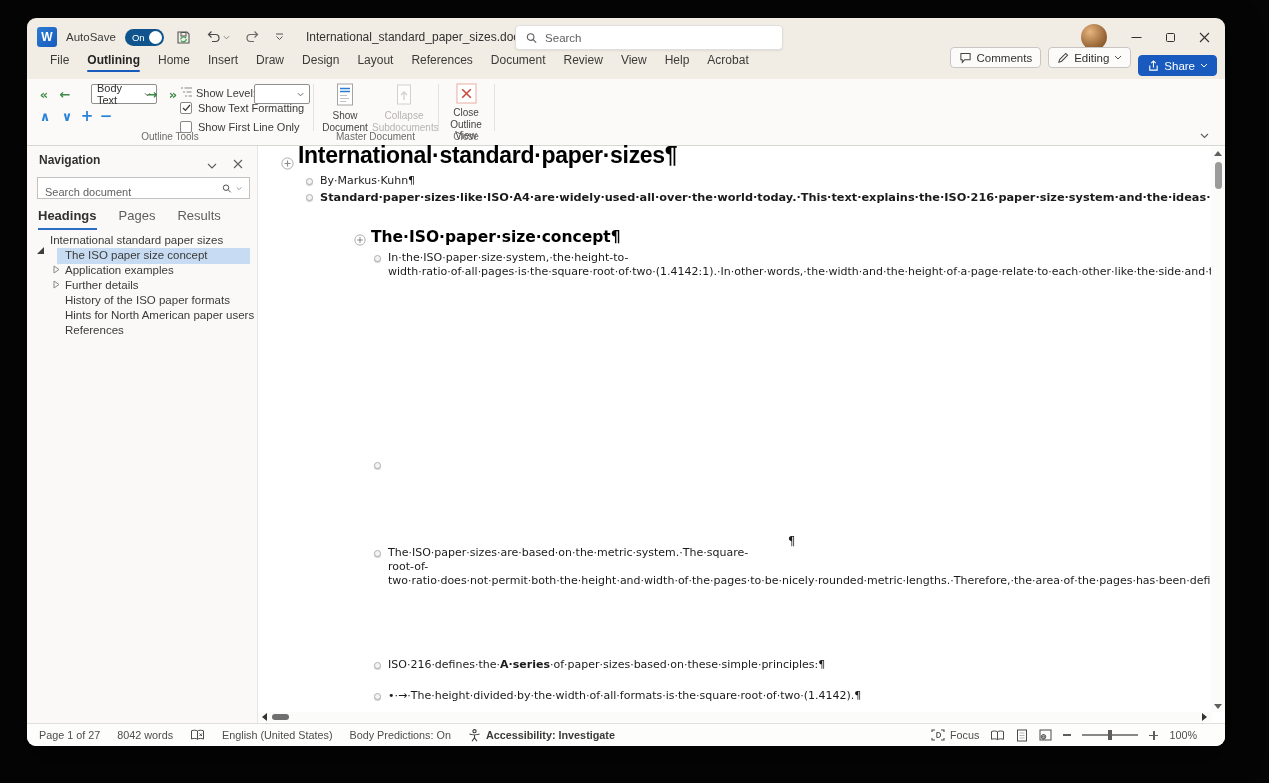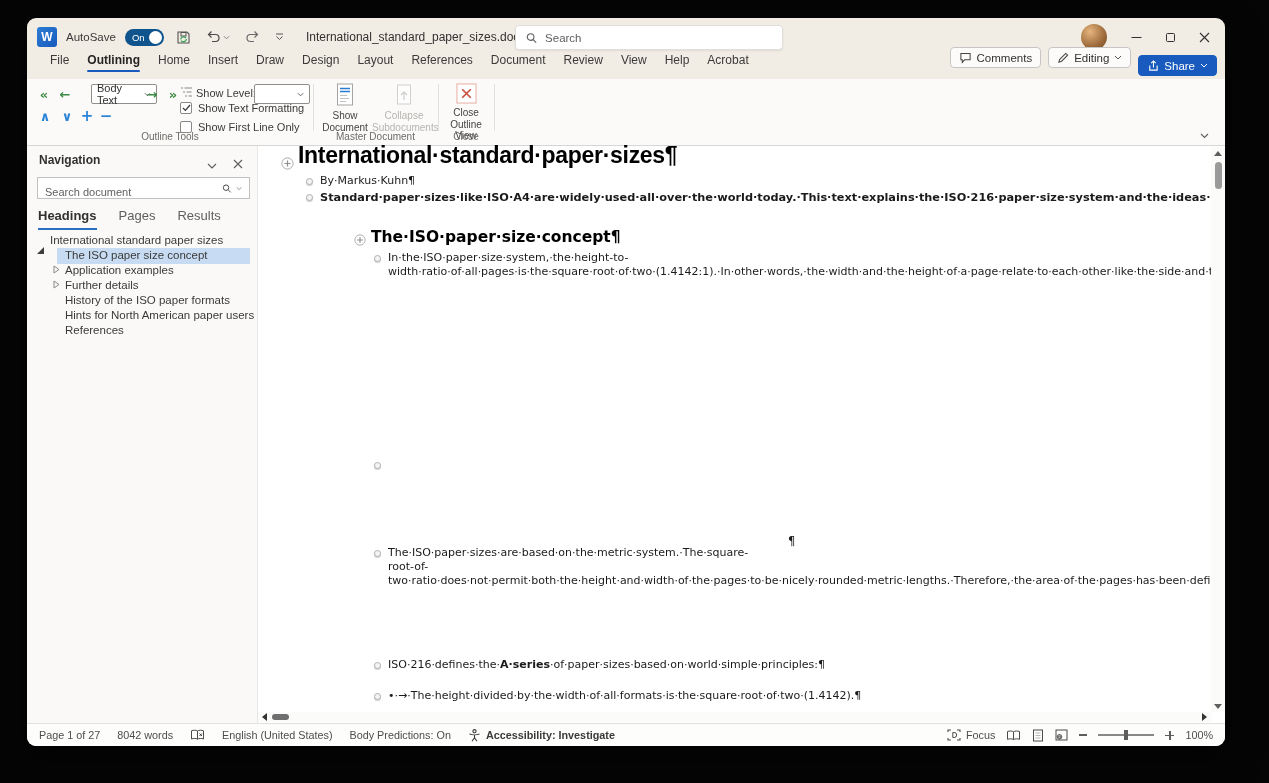--- a/index.html
+++ b/index.html
@@ -95,21 +95,21 @@
   .tri-down { width:0; height:0; border-left:4px solid transparent; border-right:4px solid transparent; border-top:5px solid #5f5f5f; position:absolute; bottom:3px; left:3px; }
   .hscroll { position:absolute; left:0; right:14px; bottom:1px; height:10px; background:#fbfbfa; }
   .tri-left { width:0; height:0; border-top:4px solid transparent; border-bottom:4px solid transparent; border-right:5px solid #333; position:absolute; left:4px; top:1px; }
   .tri-right { width:0; height:0; border-top:4px solid transparent; border-bottom:4px solid transparent; border-left:5px solid #333; position:absolute; right:4px; top:1px; }
   .hthumb { position:absolute; left:14px; top:2px; width:17px; height:6px; background:#6f6f6f; border-radius:3px; }
 
   
   .statusbar { position:absolute; bottom:0; left:0; width:100%; height:23px; background:#fdfdfc; border-top:1px solid #e2e0dd;
                display:flex; align-items:center; font-size:10.8px; color:#4f4d4a; }
   .sb-left { display:flex; gap:17px; padding-left:12px; align-items:center; }
-  .sb-right { margin-left:auto; display:flex; gap:11px; padding-right:12px; align-items:center; }
+  .sb-right { margin-left:auto; display:flex; gap:11px; padding-right:28px; align-items:center; }
   .sb-item { display:flex; align-items:center; gap:5px; white-space:nowrap; }
   .sb-strong { font-weight:700; color:#3b3a39; }
   .ztrack { position:relative; width:56px; height:1.5px; background:#8a8886; }
   .zhandle { position:absolute; left:26px; top:-4px; width:4px; height:10px; background:#5f5d5b; }
   .zminus { width:8px; height:1.5px; background:#5f5d5b; }
   .zplus { position:relative; width:9px; height:9px; }
   .zplus::before { content:""; position:absolute; left:0; top:4px; width:9px; height:1.5px; background:#5f5d5b; }
   .zplus::after { content:""; position:absolute; left:4px; top:0; width:1.5px; height:9px; background:#5f5d5b; }
   .chev-col { position:absolute; right:16px; top:46px; }
 </style>
@@ -415,21 +415,21 @@
 
       <div class="pilcrow" style="left:530px;top:388px">¶</div>
 
       <div class="para" style="left:130px;top:400px;width:342px;line-height:13.8px">
         <span class="obullet"></span>
         <span>The·ISO·paper·sizes·are·based·on·the·metric·system.·The·square-root-of-two·ratio·does·not·permit·both·the·height·and·width·of·the·pages·to·be·nicely·rounded·metric·lengths.·Therefore,·the·area·of·the·pages·has·been·defined·to·have·round·metric·values.·As·paper·is·usually·specified·in·g/m²,·this·simplifies·calculation·of·the·mass·of·a·document·if·the·format·and·number·of·pages·are·known.¶</span>
       </div>
 
       <div class="para" style="left:130px;top:512px;width:342px">
         <span class="obullet"></span>
-        <span>ISO·216·defines·the·</span><span style="font-weight:bold">A·series</span><span>·of·paper·sizes·based·on·world·simple·principles:¶</span>
+        <span>ISO·216·defines·the·</span><span style="font-weight:bold">A·series</span><span>·of·paper·sizes·based·on·these·simple·principles:¶</span>
       </div>
 
       <div class="para" style="left:130px;top:543px;width:342px">
         <span class="obullet"></span>
         <span>•·→·The·height·divided·by·the·width·of·all·formats·is·the·square·root·of·two·(1.4142).¶</span>
       </div>
 
       <div class="vscroll">
         <div class="tri-up"></div>
         <div class="vthumb"></div>

